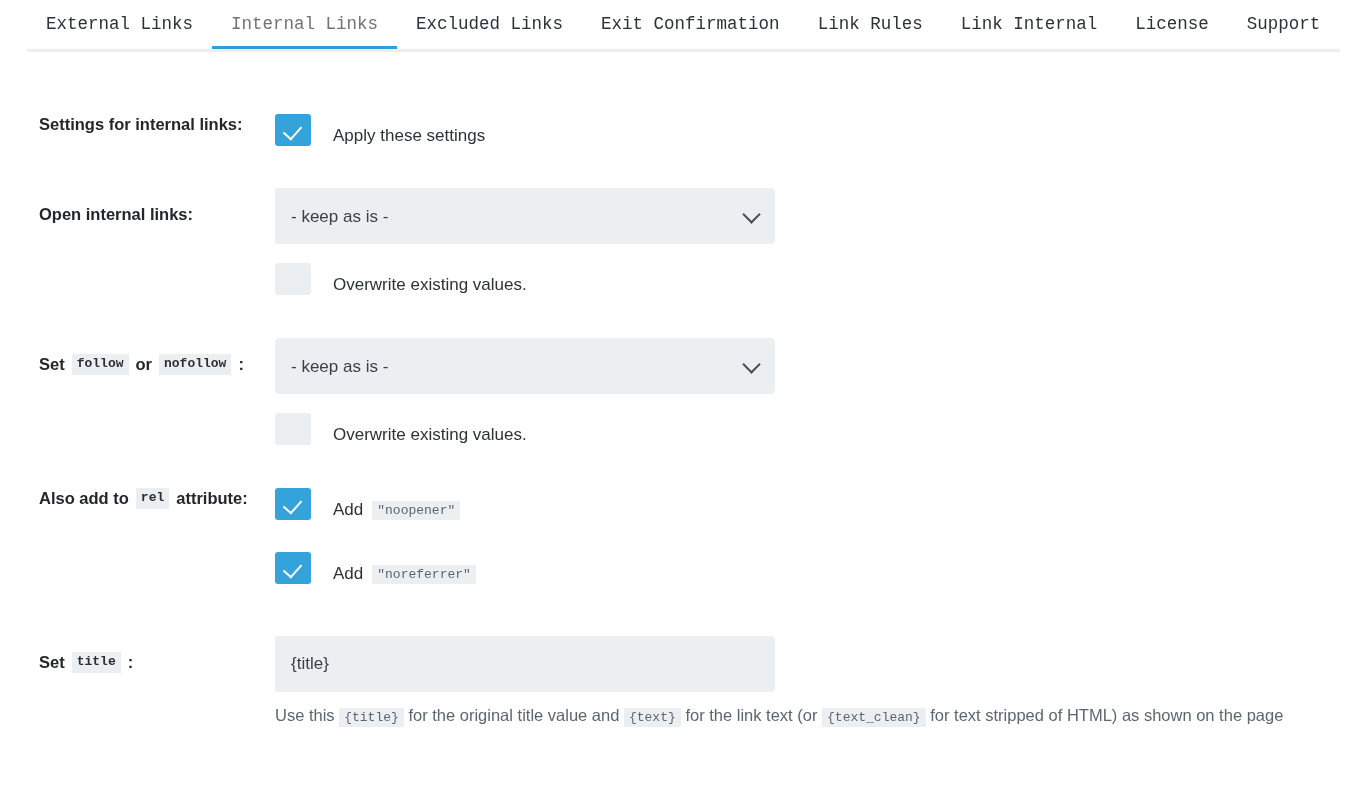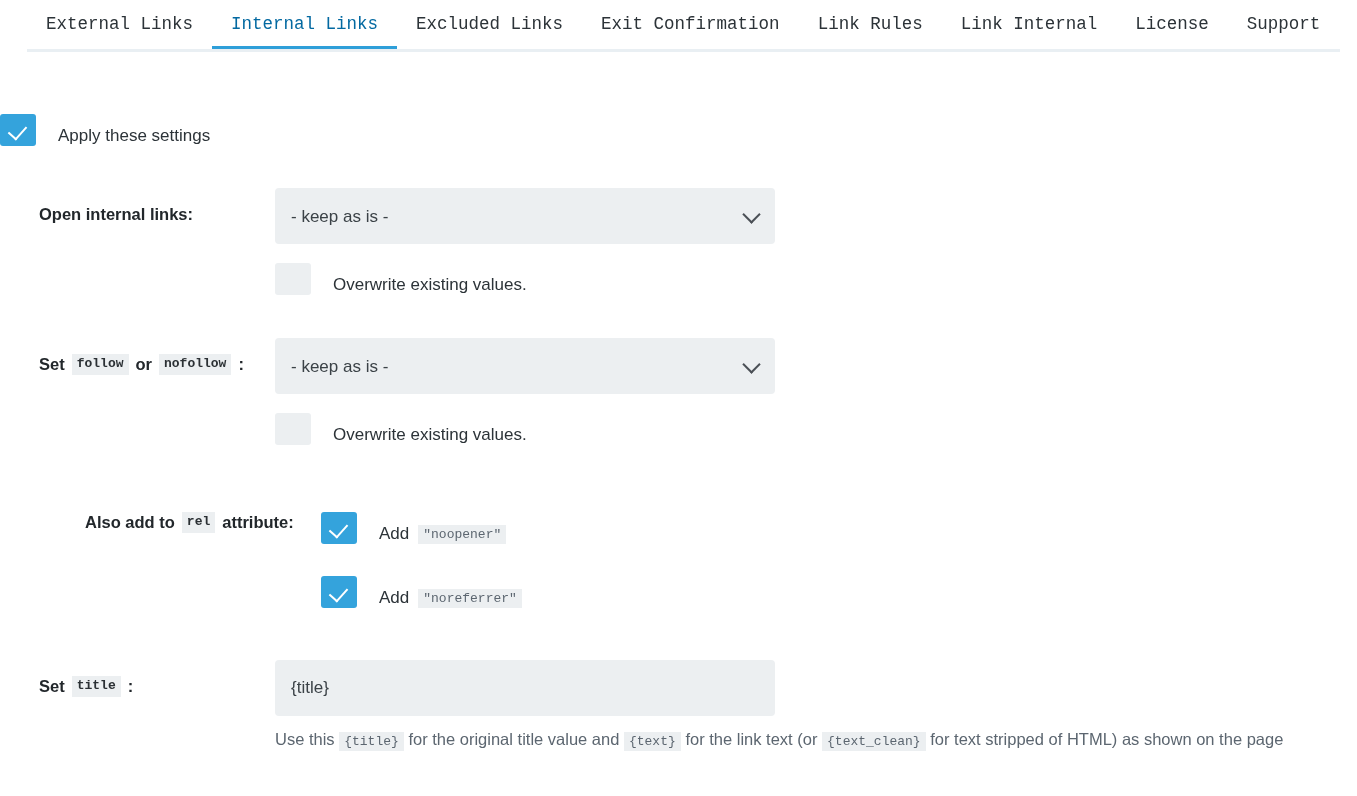--- a/index.html
+++ b/index.html
@@ -42,21 +42,21 @@
     font-size: 17.5px;
     line-height: 1;
     color: #2c3338;
     white-space: nowrap;
     text-decoration: none;
     cursor: pointer;
     z-index: 2;
     font-family: Liberation Mono, monospace;
   }
   .tab.active {
-    color: #0369a1;
+    color: #737373;
   }
   .tab.active::after {
     content: "";
     position: absolute;
     left: 0;
     right: 0;
     bottom: 0;
     height: 3px;
     background: #2e9fd9;
   }
@@ -200,20 +200,21 @@
   <a class="tab">Exit Confirmation</a>
   <a class="tab">Link Rules</a>
   <a class="tab">Link Internal</a>
   <a class="tab">License</a>
   <a class="tab">Support</a>
 </nav>
 
 <div class="form">
 
   <div class="row" style="margin-top:62px;">
+    <div class="row-label">Settings for internal links:</div>
     <div class="row-field">
       <div class="cbwrap">
         <span class="cbox checked"></span>
         <span class="cblabel">Apply these settings</span>
       </div>
     </div>
   </div>
 
   <div class="row" style="margin-top:42px;">
     <div class="row-label" style="padding-top:16px;">Open internal links:</div>
@@ -242,21 +243,21 @@
         <span>- keep as is -</span>
         <span class="chev"></span>
       </div>
       <div class="cbwrap" style="margin-top:19px;">
         <span class="cbox"></span>
         <span class="cblabel">Overwrite existing values.</span>
       </div>
     </div>
   </div>
 
-  <div class="row" style="margin-top:67px;padding-left:46px;">
+  <div class="row" style="margin-top:43px;">
     <div class="row-label" style="display:flex;align-items:center;gap:7px;flex-wrap:wrap;">
       <span>Also add to</span>
       <code class="kbd">rel</code>
       <span>attribute:</span>
     </div>
     <div class="row-field">
       <div class="cbwrap">
         <span class="cbox checked"></span>
         <span class="cblabel">
           <span>Add</span>

